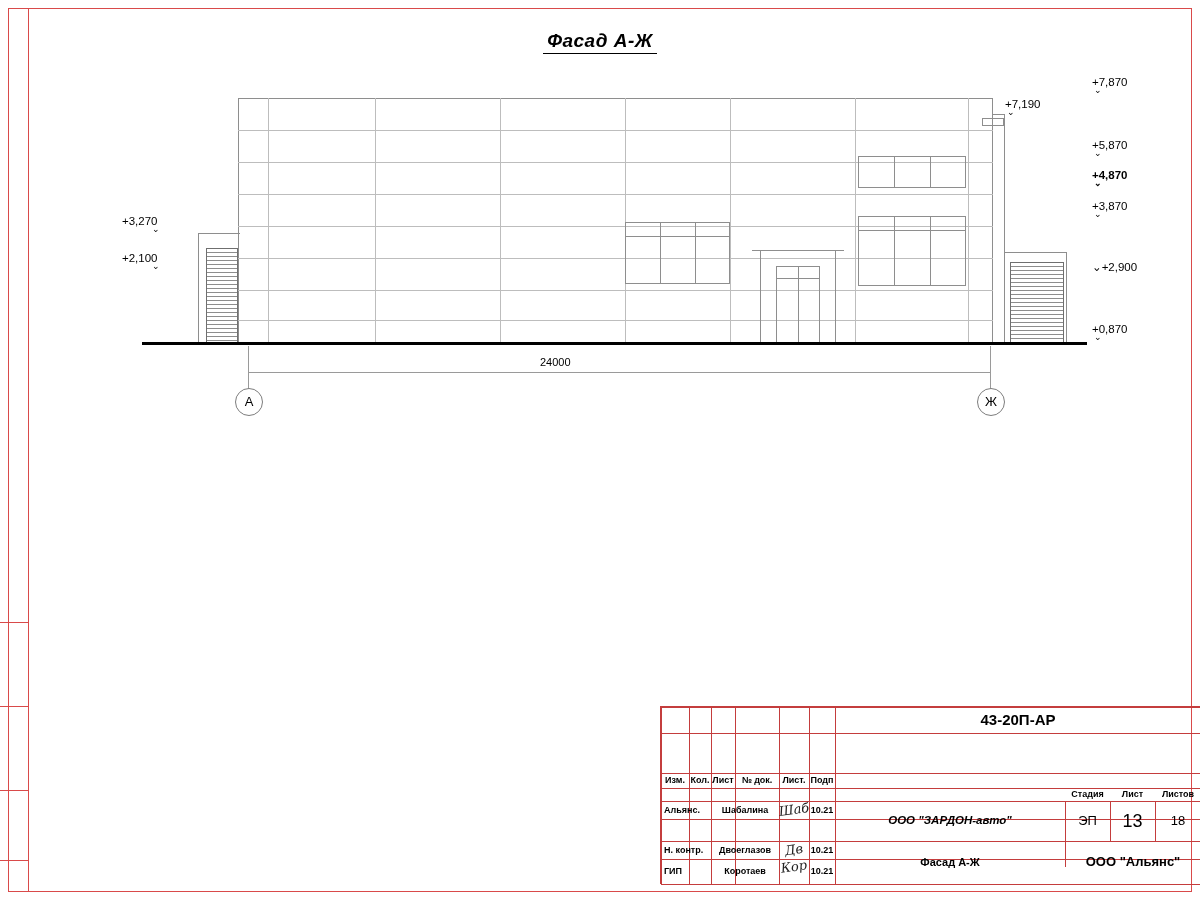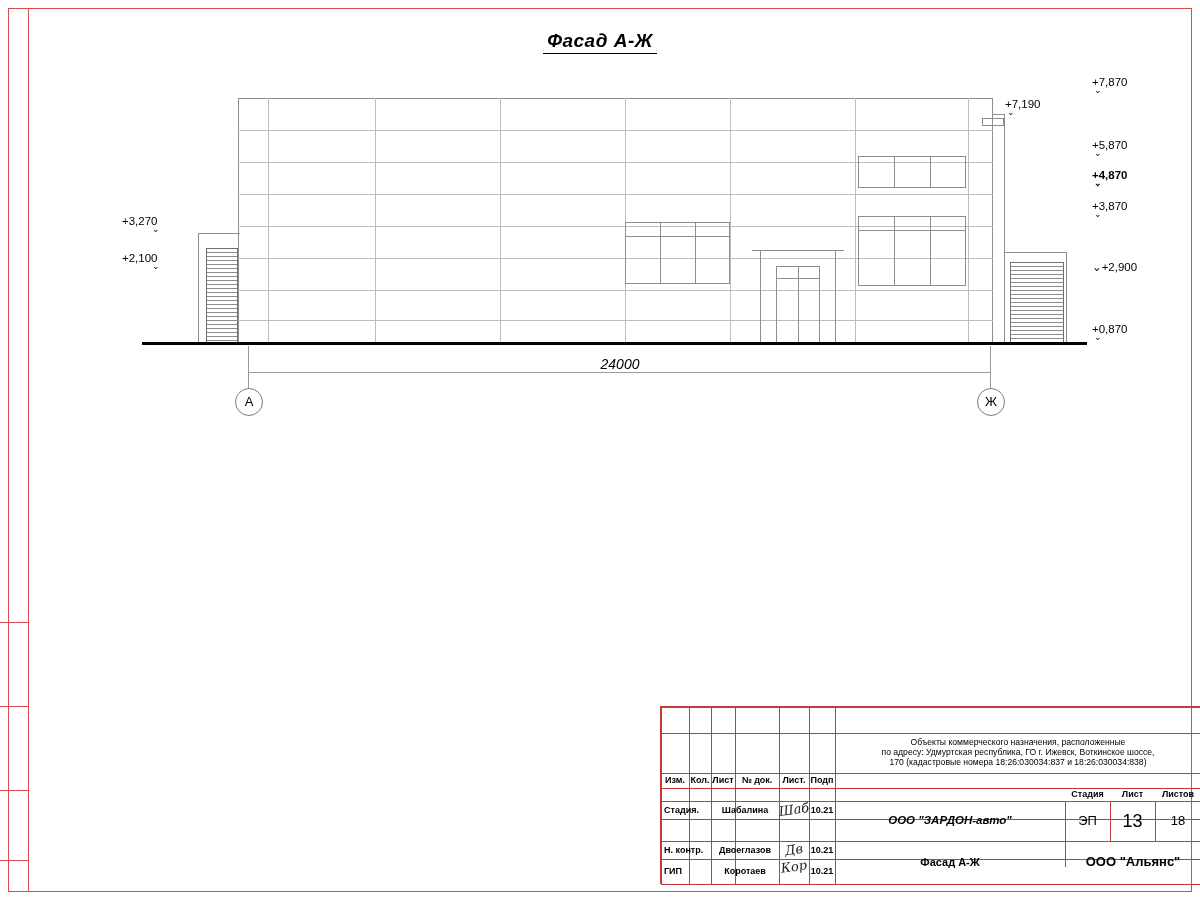--- a/index.html
+++ b/index.html
@@ -113,23 +113,21 @@
     background: #9a9a9a;
     height: 1px;
   }
   .dim-tick {
     position: absolute;
     width: 1px;
     background: #9a9a9a;
   }
   .dim-label {
     position: absolute;
-    font-size: 14px;
-    text-align: center;
-    font-style: italic;
+    font-size: 11px;
   }
   .axis-bubble {
     position: absolute;
     width: 26px; height: 26px;
     border: 1px solid #7d7d7d;
     border-radius: 50%;
     font-size: 13px;
     line-height: 26px;
     text-align: center;
     background: #fff;
@@ -305,40 +303,36 @@
     <div class="sline v" style="left:449px; height:40px; top:94px;"></div>
     <div class="sline v" style="left:494px; height:40px; top:94px;"></div>
 
     <div class="cell small" style="left:0px;   top:66px; width:28px; height:15px;">Изм.</div>
     <div class="cell small" style="left:28px;  top:66px; width:22px; height:15px;text-align:center;">Кол.</div>
     <div class="cell small" style="left:50px;  top:66px; width:24px; height:15px;">Лист</div>
     <div class="cell small" style="left:74px;  top:66px; width:44px; height:15px;">№ док.</div>
     <div class="cell small" style="left:118px; top:66px; width:30px; height:15px;">Лист.</div>
     <div class="cell small" style="left:148px; top:66px; width:26px; height:15px;">Подп</div>
 
-
-    <div class="cell" style="left:174px; top:26px; width:366px; height:40px; flex-direction:column;">
-      <div class="tiny">Объекты коммерческого назначения, расположенные</div>
-      <div class="tiny">по адресу: Удмуртская республика, ГО г. Ижевск, Воткинское шоссе,</div>
-      <div class="tiny">170 (кадастровые номера 18:26:030034:837 и 18:26:030034:838)</div>
-    </div>
+    <div class="cell big" style="left:174px; top:0px; width:366px; height:26px;">43-20П-АР</div>
+
 
     <div class="cell small" style="left:404px; top:81px; width:45px; height:13px;">Стадия</div>
     <div class="cell small" style="left:449px; top:81px; width:45px; height:13px;">Лист</div>
     <div class="cell small" style="left:494px; top:81px; width:46px; height:13px;">Листов</div>
     <div class="cell" style="left:404px; top:94px; width:45px; height:40px; font-size:13px;">ЭП</div>
     <div class="cell" style="left:449px; top:94px; width:45px; height:40px; font-size:18px;">13</div>
     <div class="cell" style="left:494px; top:94px; width:46px; height:40px; font-size:13px;">18</div>
 
     <div class="cell mid" style="left:174px; top:94px; width:230px; height:40px;">ООО "ЗАРДОН-авто"</div>
 
     <div class="cell small" style="left:174px; top:134px; width:230px; height:43px; font-size:11px;">Фасад А-Ж</div>
     <div class="cell" style="left:404px; top:134px; width:136px; height:43px; font-size:13px; font-weight:bold;">ООО "Альянс"</div>
 
-    <div class="cell left small" style="left:0px; top:94px; width:50px; height:18px;">Стадия.</div>
+    <div class="cell left small" style="left:0px; top:94px; width:50px; height:18px;">Альянс.</div>
     <div class="cell small" style="left:50px; top:94px; width:68px; height:18px;">Шабалина</div>
     <div class="cell sig" style="left:118px; top:94px; width:30px; height:18px;">Шаб</div>
     <div class="cell small" style="left:148px; top:94px; width:26px; height:18px;">10.21</div>
 
     <div class="cell left small" style="left:0px; top:134px; width:50px; height:18px;">Н. контр.</div>
     <div class="cell small" style="left:50px; top:134px; width:68px; height:18px;">Двоеглазов</div>
     <div class="cell sig" style="left:118px; top:134px; width:30px; height:18px;">Дв</div>
     <div class="cell small" style="left:148px; top:134px; width:26px; height:18px;">10.21</div>
 
     <div class="cell left small" style="left:0px; top:152px; width:50px; height:25px;">ГИП</div>

